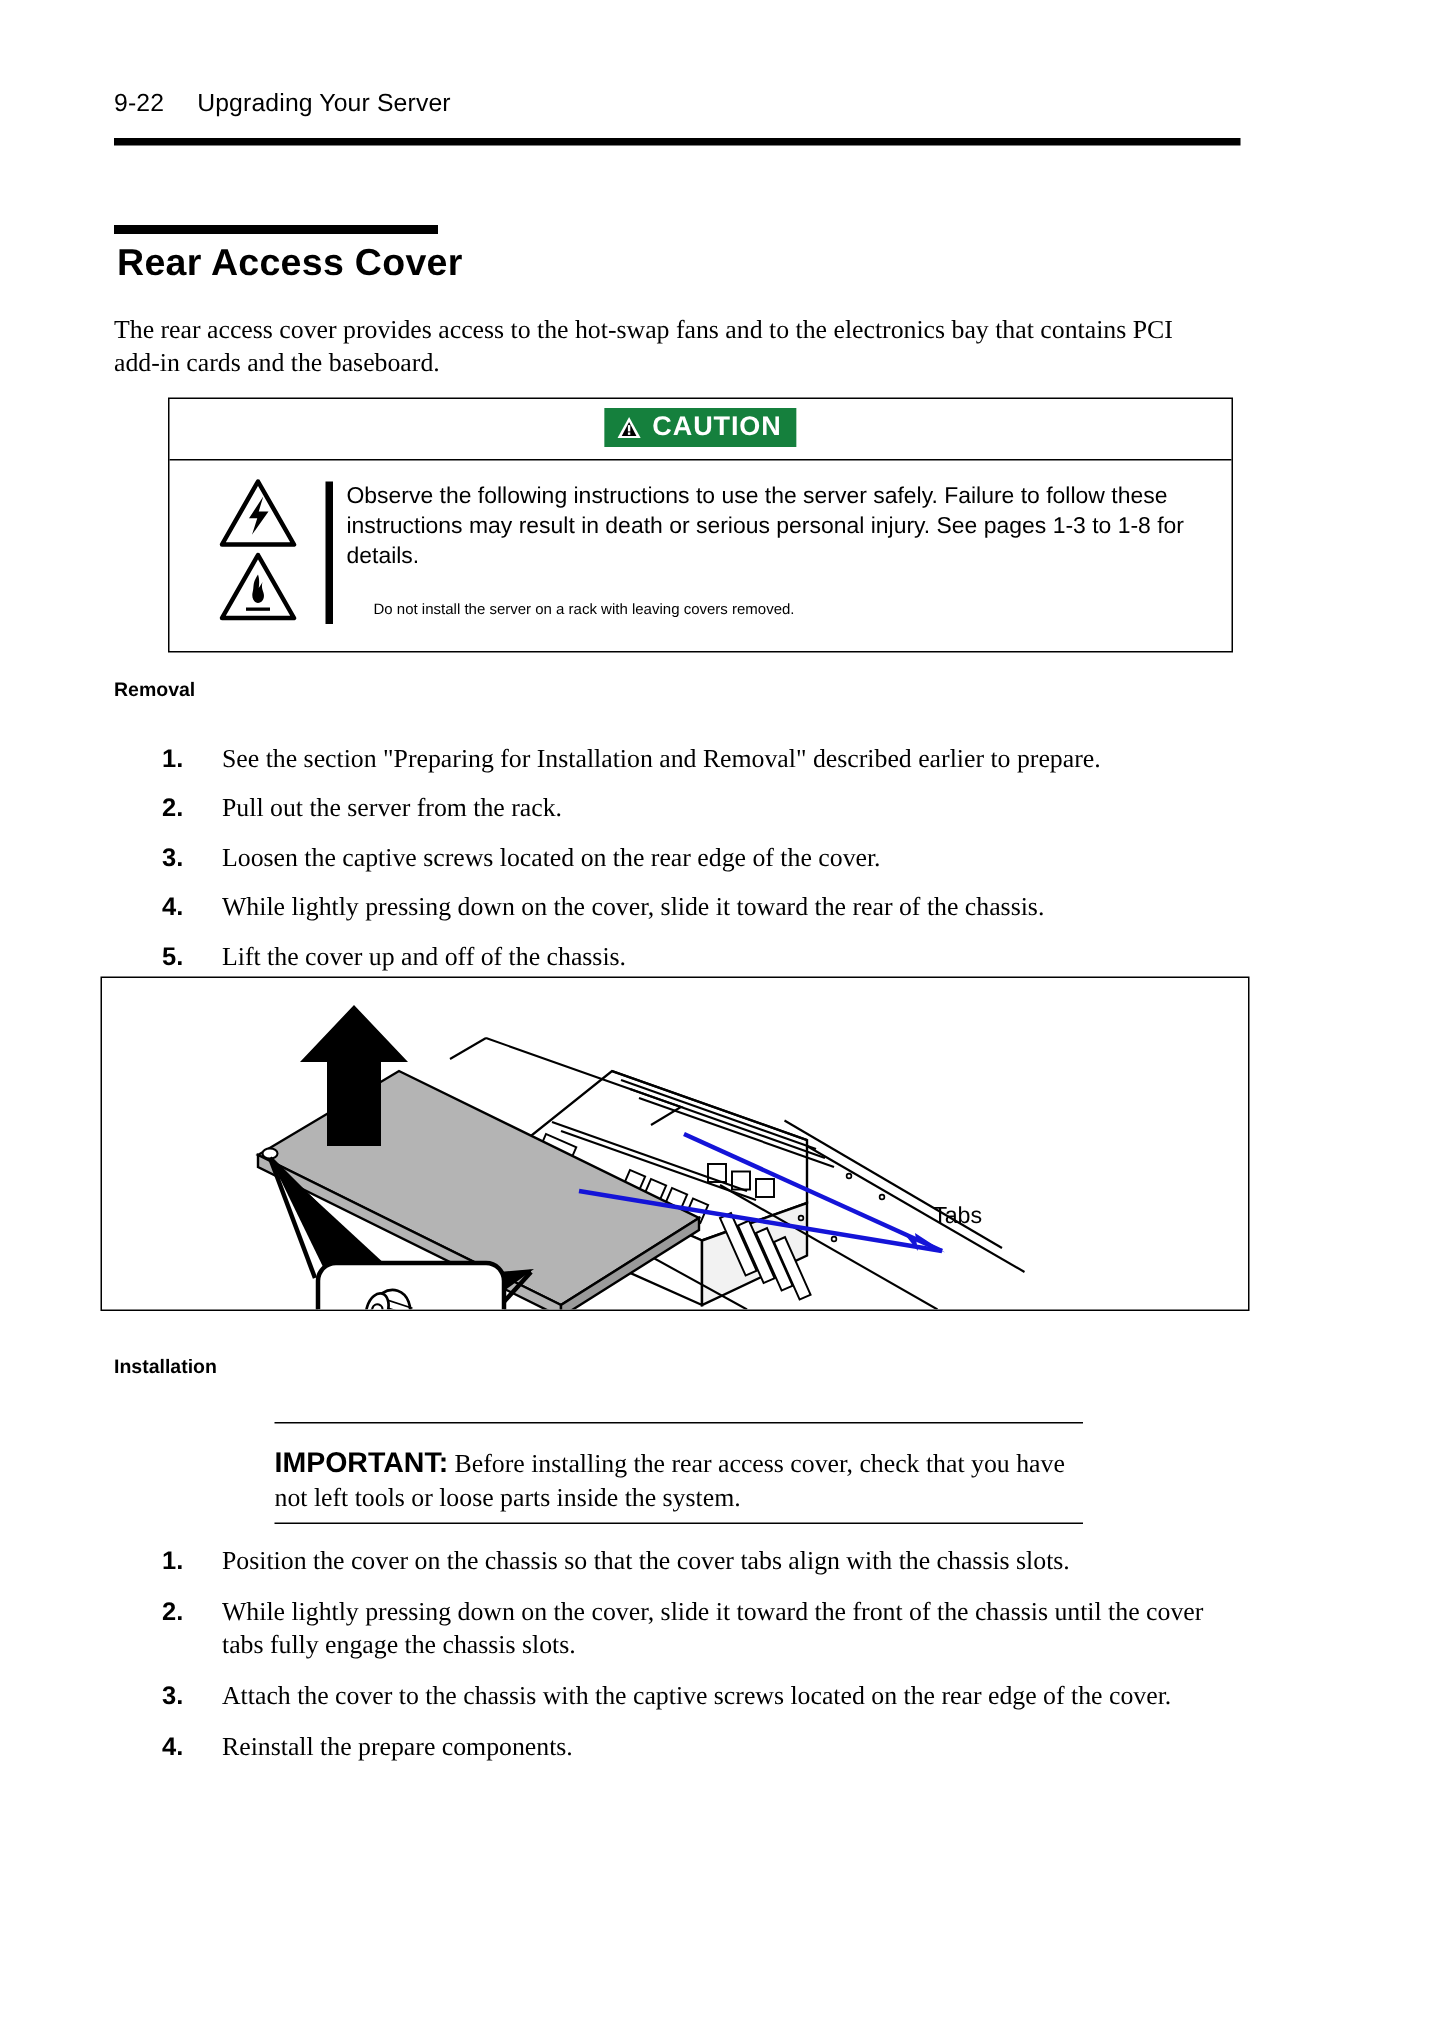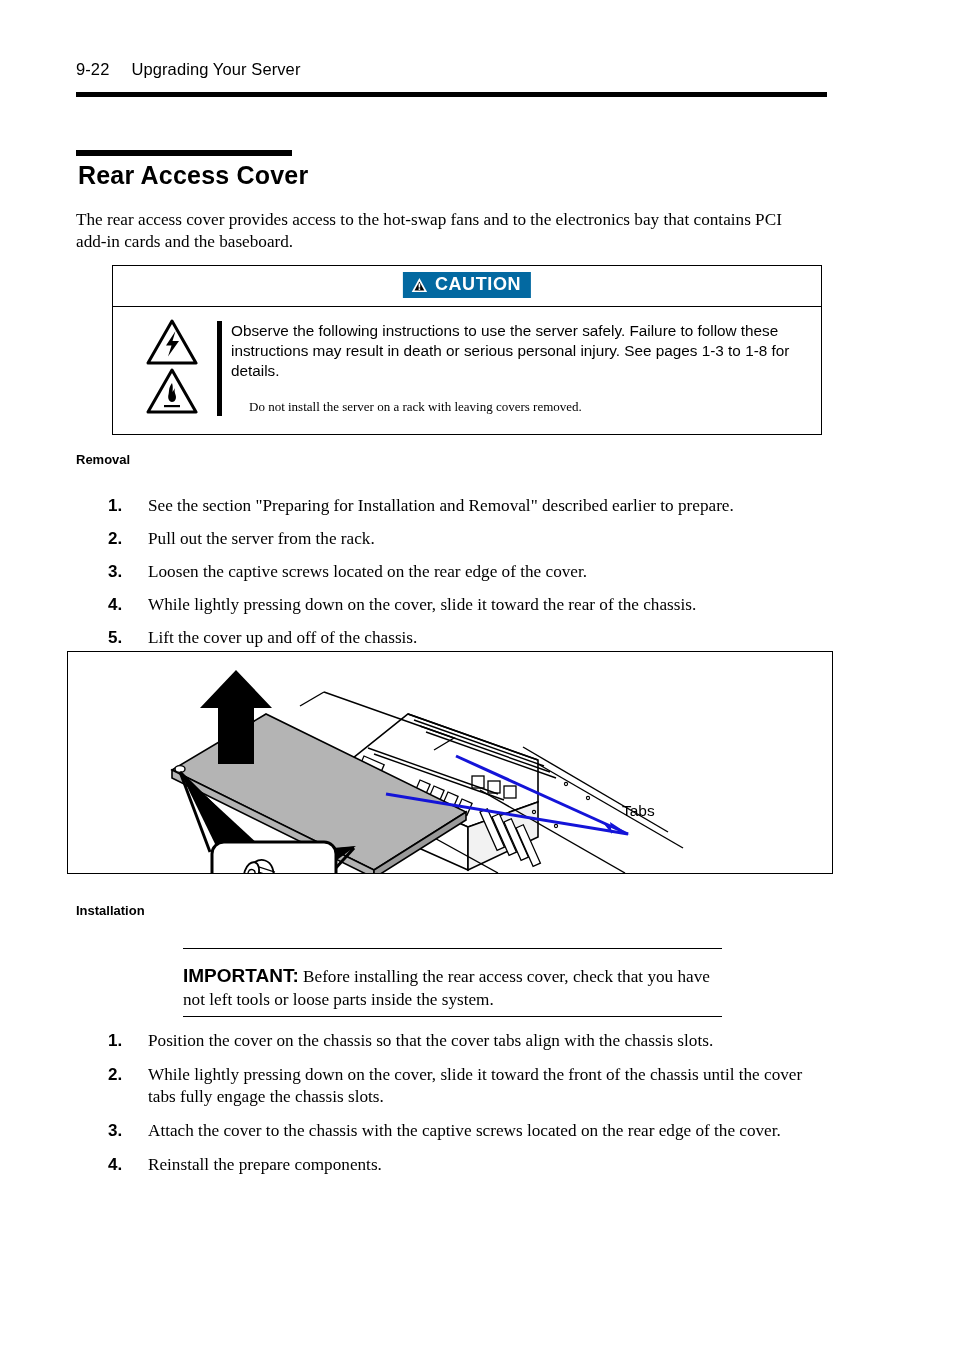--- a/index.html
+++ b/index.html
@@ -88,21 +88,21 @@
     position: relative;
     height: 41px;
     border-bottom: 1.5px solid #000;
     box-sizing: border-box;
   }
   .caution-badge {
     position: absolute;
     left: 50%;
     transform: translateX(-50%);
     top: 6px;
-    background: #0369a1;
+    background: #15803d;
     color: #fff;
     padding: 2px 10px 3px 8px;
     display: flex;
     align-items: center;
     gap: 7px;
     font-family: "Liberation Sans", sans-serif;
     font-size: 18px;
     font-weight: bold;
     letter-spacing: 0.6px;
   }
@@ -138,22 +138,22 @@
   .caution-lines {
     margin-left: 14px;
     font-family: "Liberation Sans", sans-serif;
     font-size: 15.3px;
     line-height: 20.2px;
   }
   .caution-sub {
     margin-left: 14px;
     margin-top: 15px;
     text-indent: 18px;
-    font-family: Liberation Serif, serif;
-    font-size: 13px;
+    font-family: Liberation Sans, sans-serif;
+    font-size: 10px;
     line-height: 20px;
   }
 
   
   .subhead {
     position: absolute;
     font-family: "Liberation Sans", sans-serif;
     font-weight: bold;
     font-size: 13px;
   }

